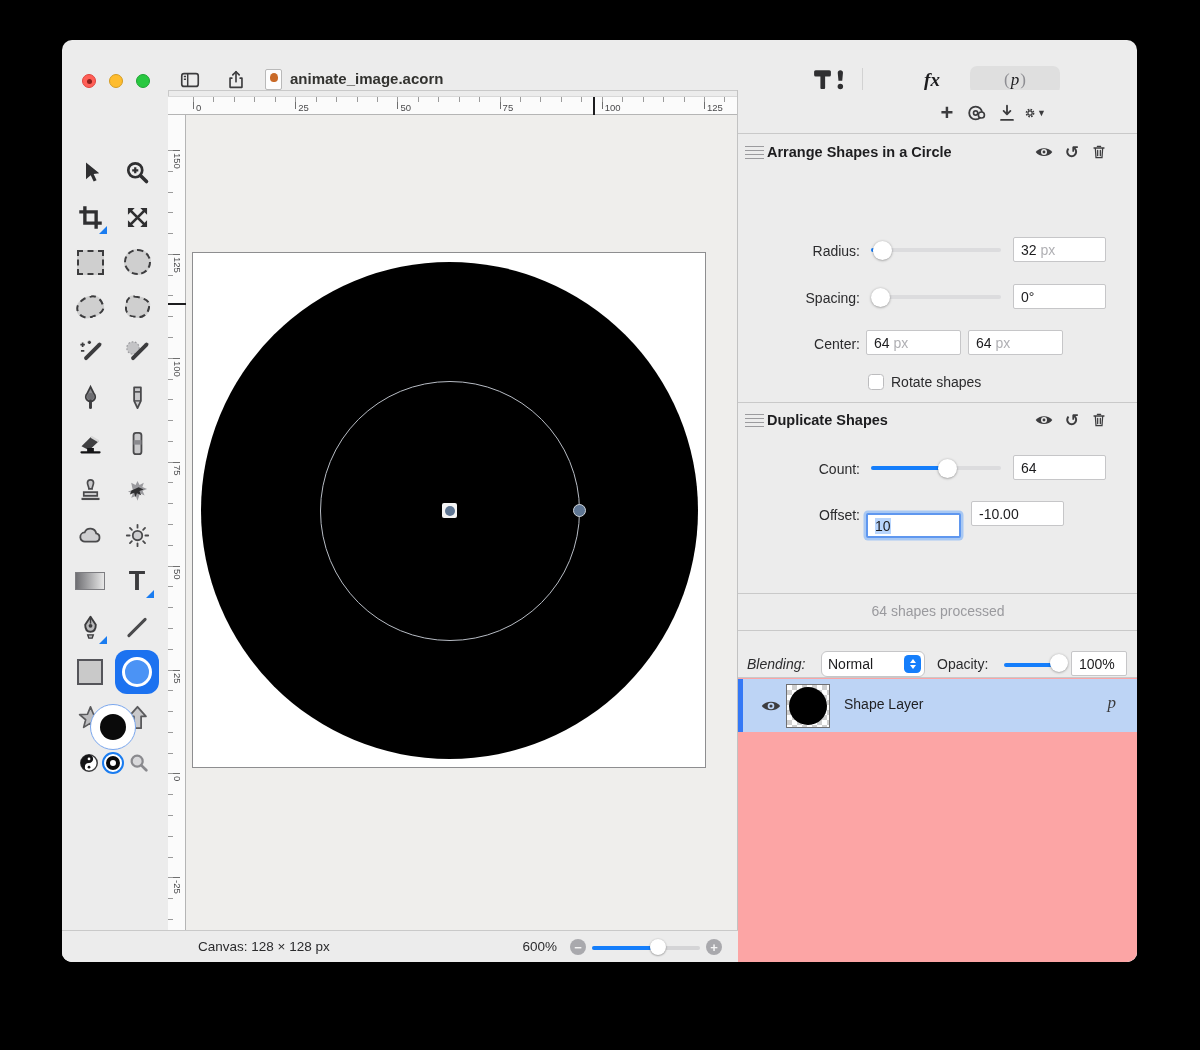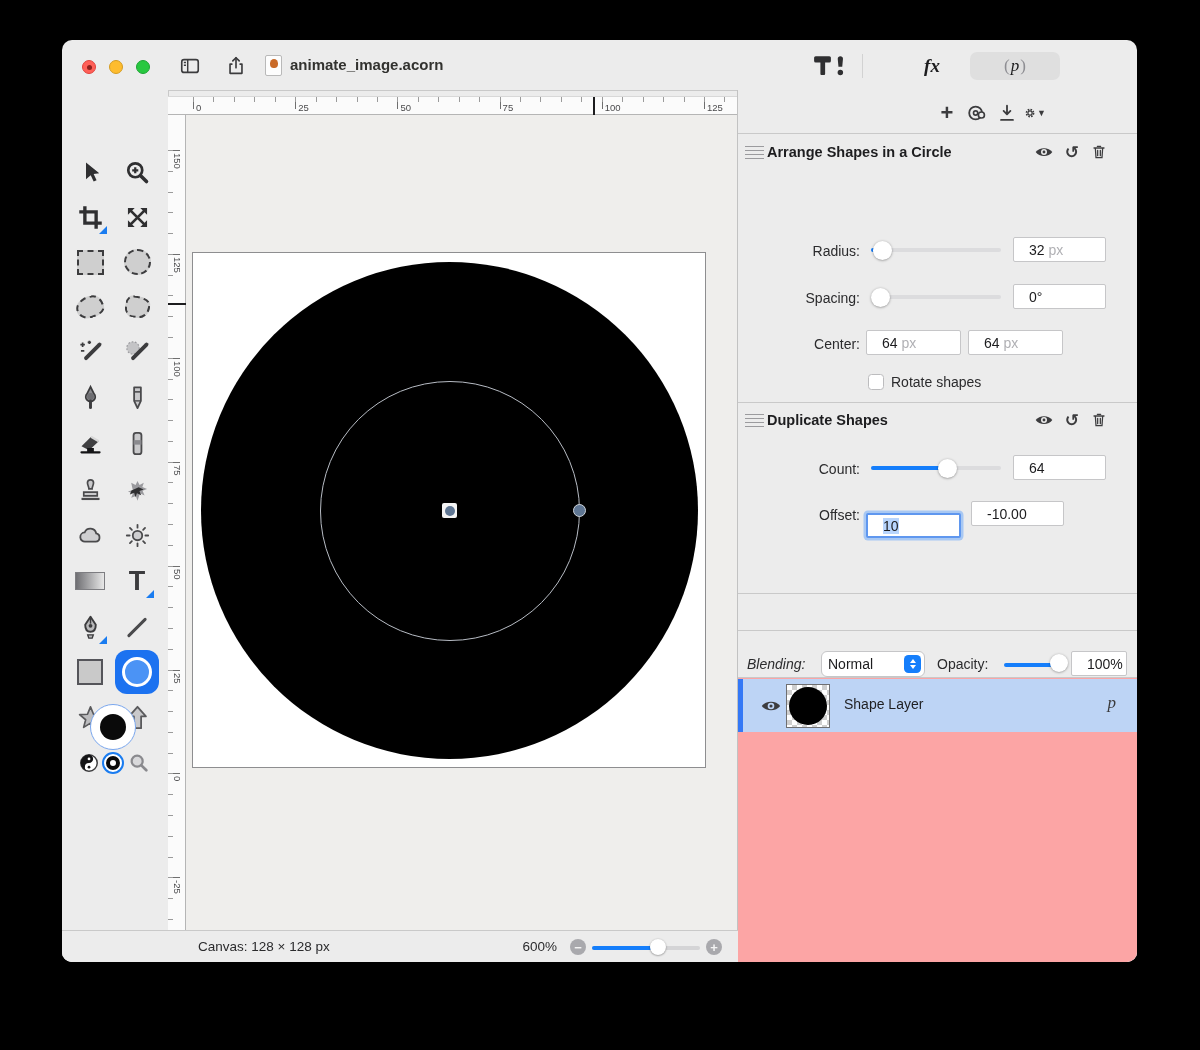--- a/index.html
+++ b/index.html
@@ -3,21 +3,21 @@
 <meta charset="utf-8">
 <style>
   html,body{margin:0;padding:0;background:#000;width:1200px;height:1050px;font-family:"Liberation Sans","DejaVu Sans",sans-serif;-webkit-font-smoothing:antialiased;}
   *{box-sizing:border-box;}
   #stage{position:relative;width:1200px;height:1050px;background:#000;overflow:hidden;}
   #window{position:absolute;left:62px;top:40px;width:1075px;height:922px;background:#ececec;border-radius:10px;overflow:hidden;box-shadow:0 18px 50px rgba(0,0,0,.65);}
   .hairline-h{position:absolute;height:1px;background:#c9c9c9;}
   .hairline-v{position:absolute;width:1px;background:#c9c9c9;}
 
   
-  #titlebar{position:absolute;left:0;top:0;width:999px;height:50px;}
+  #titlebar{position:absolute;left:0;top:14px;width:999px;height:50px;}
   .tl{position:absolute;top:20px;width:14px;height:14px;border-radius:50%;}
   .tl.red{left:20px;background:#ff5f57;border:.5px solid #e0443e;}
   .tl.red::after{content:"";position:absolute;left:4px;top:4px;width:5px;height:5px;border-radius:50%;background:#8e1f1b;}
   .tl.yellow{left:47px;background:#febc2e;border:.5px solid #d49c23;}
   .tl.green{left:74px;background:#28c840;border:.5px solid #1ea434;}
   .tb-icon{position:absolute;top:15px;width:22px;height:22px;display:flex;align-items:center;justify-content:center;}
   #window-title{position:absolute;left:228px;top:16px;font-size:15px;font-weight:bold;color:#32322f;}
   #proxy-icon{position:absolute;left:203px;top:15px;width:17px;height:21px;background:#fdfdfd;border:1px solid #b9b9b9;border-radius:2px;}
   #proxy-icon::after{content:"";position:absolute;left:3.5px;top:3px;width:8px;height:9px;border-radius:50% 50% 45% 45%;background:#c96a28;}
   #fx-button{position:absolute;left:845px;top:12px;width:50px;height:27px;display:flex;align-items:center;justify-content:center;font-family:"Liberation Serif","DejaVu Serif",serif;font-style:italic;font-weight:bold;font-size:19px;color:#1c1c1e;}
@@ -89,21 +89,21 @@
   .fxbar-icon{position:absolute;top:12px;width:22px;height:22px;display:flex;align-items:center;justify-content:center;}
   .plus-glyph{font-size:22px;font-weight:bold;color:#3c3c3e;line-height:1;}
   .filter-title{position:absolute;font-size:14.5px;font-weight:bold;color:#1d1d1f;}
   .grip{position:absolute;width:19px;height:13px;background:repeating-linear-gradient(to bottom,#9b9b9e 0 1.5px,transparent 1.5px 4px);}
   .hdr-icon{position:absolute;width:20px;height:20px;display:flex;align-items:center;justify-content:center;}
   .reset-glyph{font-size:17px;font-weight:bold;color:#3c3c3e;line-height:1;}
   .ctl-label{position:absolute;font-size:14px;color:#2b2b2d;text-align:right;width:80px;}
   .slider-track{position:absolute;height:4px;border-radius:2px;background:#dcdcde;}
   .slider-fill{position:absolute;height:4px;border-radius:2px;background:#157efb;}
   .slider-thumb{position:absolute;width:19px;height:19px;border-radius:50%;background:#fff;box-shadow:0 .5px 2.5px rgba(0,0,0,.4);}
-  .field{position:absolute;height:25px;background:#fff;border:1px solid #c6c6c8;border-radius:2px;font-size:14px;color:#1c1c1e;padding:3px 15px;display:flex;align-items:center;}
+  .field{position:absolute;height:25px;background:#fff;border:1px solid #c6c6c8;border-radius:2px;font-size:14px;color:#1c1c1e;padding:3px 7px;display:flex;align-items:center;}
   .field .unit{color:#b0b0b4;margin-left:4px;}
   .field.focused{border:2px solid #5f97ef;box-shadow:0 0 0 2.5px #a8c8f3;margin-top:12px;}
   .field .sel-text{background:#b8d5fd;}
   .checkbox{position:absolute;width:16px;height:16px;background:#fff;border:1px solid #bcbcbe;border-radius:3.5px;}
   .cb-label{position:absolute;font-size:14px;color:#2b2b2d;}
   #status-strip-text{position:absolute;left:0;top:503px;width:400px;height:37px;line-height:37px;text-align:center;font-size:14px;color:#9a9a9e;}
   #blend-label{position:absolute;left:9px;top:566px;font-size:14px;color:#2b2b2d;font-style:italic;}
   #blend-select{position:absolute;left:83px;top:561px;width:104px;height:26px;background:#fff;border:1px solid #c6c6c8;border-radius:6px;display:flex;align-items:center;}
   #blend-select .val{flex:1;font-size:14px;color:#1c1c1e;padding-left:6px;}
   #blend-select .stepper{width:17px;height:18px;margin-right:3px;background:#157efb;border-radius:4.5px;display:flex;flex-direction:column;align-items:center;justify-content:center;gap:1.5px;}
@@ -503,20 +503,21 @@
 
       <div class="ctl-label" style="left:42px;top:417px">Offset:</div>
       <div class="field focused" style="left:128px;top:411px;width:95px">
           <span class="sel-text">10</span>
         </div>
       <div class="field" style="left:233px;top:411px;width:93px">
           <span>-10.00</span>
         </div>
 
       <div class="hairline-h" style="left:0;top:503px;width:400px"></div>
+      <div id="status-strip-text">64 shapes processed</div>
       <div class="hairline-h" style="left:0;top:540px;width:400px"></div>
 
       <div id="blend-label">Blending:</div>
       <div id="blend-select">
         <span class="val">Normal</span>
         <span class="stepper">
             <span class="chev-up"></span>
             <span class="chev-dn"></span>
           </span>
       </div>

